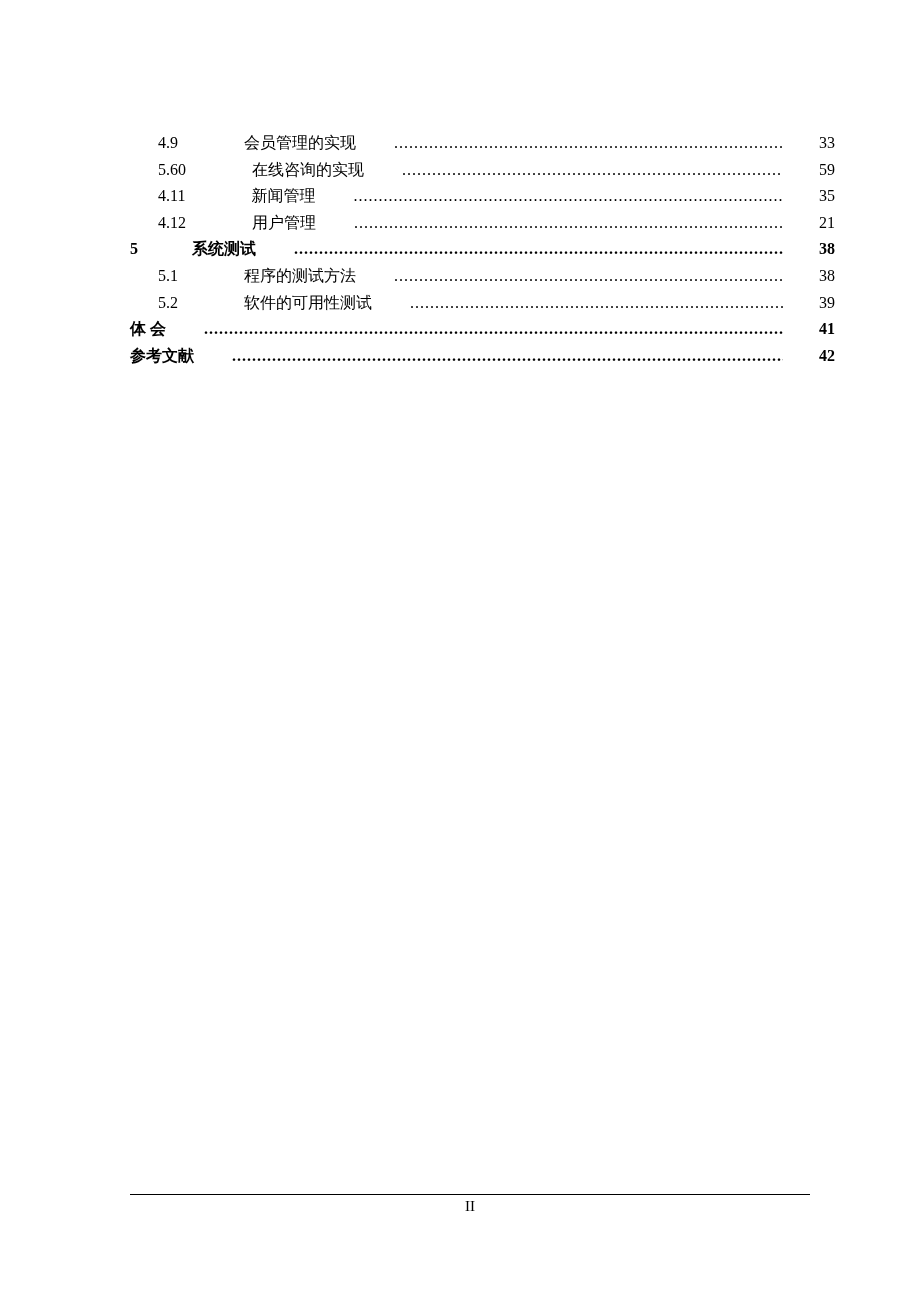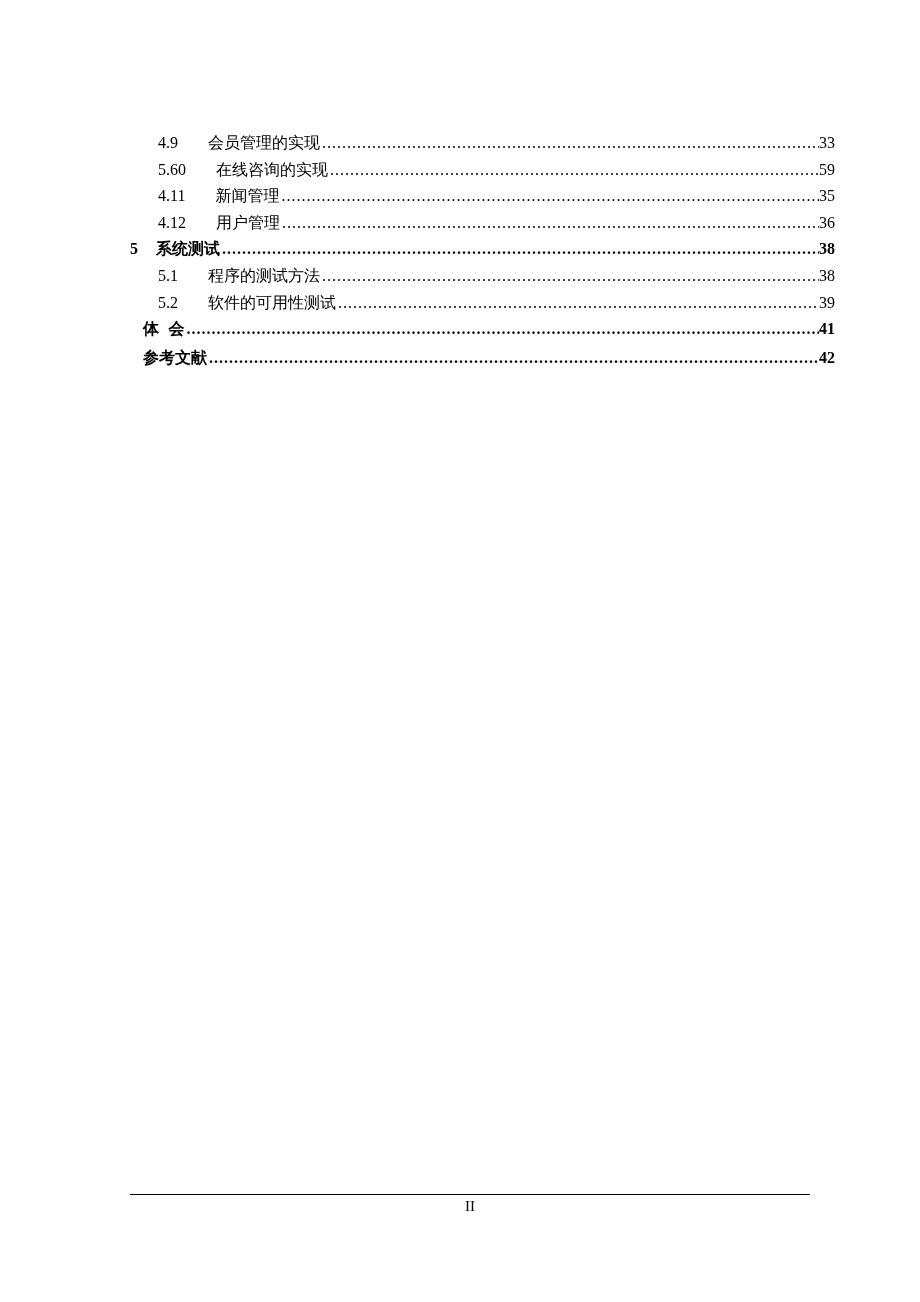--- a/index.html
+++ b/index.html
@@ -17,40 +17,40 @@
     .page {
       padding: 130px 85px 0 130px;
     }
     .toc-line {
       display: flex;
       align-items: baseline;
       font-size: 16px;
       line-height: 1.6;
       color: #000;
       margin-bottom: 1px;
+      gap: 36px;
     }
     .toc-line.sub {
       padding-left: 28px;
     }
     .toc-line.bold {
       font-weight: bold;
     }
     .toc-num {
       flex-shrink: 0;
     }
     .toc-title {
       flex-shrink: 0;
       margin-left: 30px;
     }
     .toc-line.bold .toc-title {
       margin-left: 18px;
     }
     .toc-line.nolabel .toc-title {
-      margin-left: 13px;
-      font-family: Liberation Mono, monospace;
+      margin-left: 0;
     }
     .toc-dots {
       flex: 1;
       overflow: hidden;
       white-space: nowrap;
       letter-spacing: 1px;
       padding: 0 2px;
     }
     .toc-page {
       flex-shrink: 0;
@@ -95,21 +95,21 @@
     <span class="toc-num">4.11</span>
     <span class="toc-title">新闻管理</span>
     <span class="toc-dots">...........................................................................................................................................................</span>
     <span class="toc-page">35</span>
   </div>
 
   <div class="toc-line sub">
     <span class="toc-num">4.12</span>
     <span class="toc-title">用户管理</span>
     <span class="toc-dots">...........................................................................................................................................................</span>
-    <span class="toc-page">36</span>
+    <span class="toc-page">21</span>
   </div>
 
   <div class="toc-line bold">
     <span class="toc-num">5</span>
     <span class="toc-title">系统测试 </span>
     <span class="toc-dots">...........................................................................................................................................................</span>
     <span class="toc-page">38</span>
   </div>
 
   <div class="toc-line sub">

